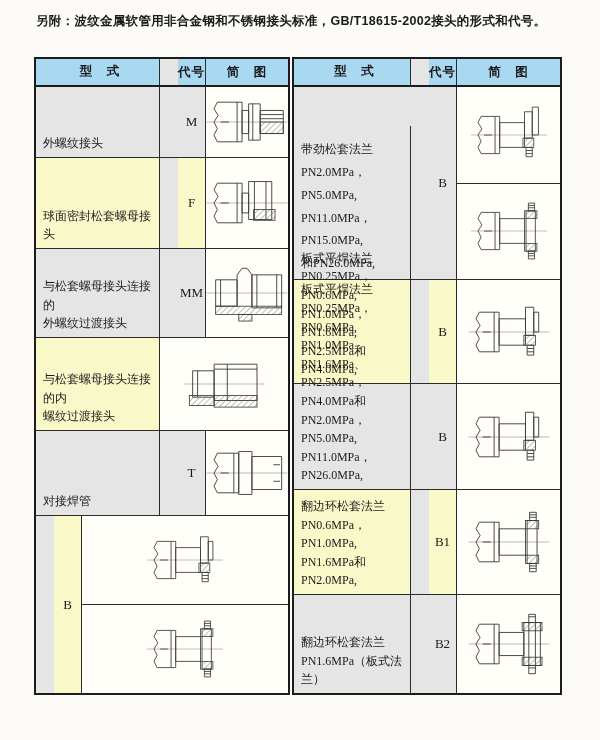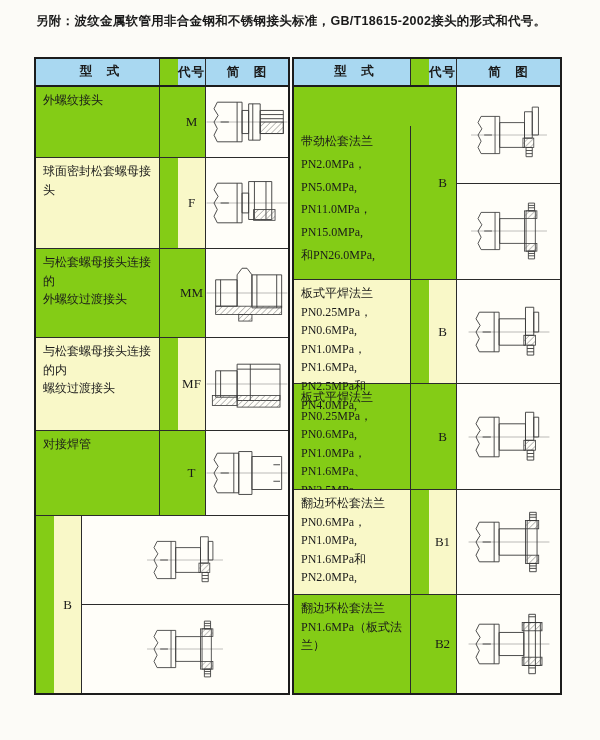--- a/index.html
+++ b/index.html
@@ -1,28 +1,28 @@
 <!DOCTYPE html>
 <html><head>
 <meta charset="utf-8">
 <style>
   html,body{margin:0;padding:0;}
   body{width:600px;height:740px;background:#fcfbf7;font-family:"Liberation Serif","DejaVu Serif",serif;color:#1a1a1a;}
   .page{position:relative;width:600px;height:740px;overflow:hidden;}
   .title{position:absolute;left:36px;top:13px;font-size:12.5px;font-weight:700;
          font-family:"Liberation Sans","DejaVu Sans",sans-serif;letter-spacing:0.3px;}
-  .tbl{position:absolute;top:57px;border:2px solid #1c1c1c;background:#84cc16;
+  .tbl{position:absolute;top:57px;border:2px solid #1c1c1c;background:#e5e5e5;
        display:flex;flex-direction:column;box-sizing:border-box;}
   .tbl.left{left:34px;width:256px;height:638px;}
   .tbl.right{left:292px;width:270px;height:638px;}
   .tr{display:flex;border-bottom:1px solid #2b2b2b;box-sizing:border-box;min-height:0;}
   .tr:last-child{border-bottom:none;}
   .tr.head{height:28px;flex:none;border-bottom:2px solid #1c1c1c;}
   .td{box-sizing:border-box;min-width:0;min-height:0;}
-  .type{width:124px;border-right:1px solid #2b2b2b;display:flex;align-items:flex-start;
+  .type{width:124px;border-right:1px solid #2b2b2b;display:flex;align-items:flex-end;
         padding:4px 2px 4px 7px;font-size:12px;line-height:1.55;white-space:pre-line;}
   .right .type{width:117px;}
   .code{width:28px;border-right:1px solid #2b2b2b;display:flex;align-items:center;
         justify-content:center;font-size:13px;margin-left:18px;}
   .diag{flex:1;display:flex;align-items:center;justify-content:center;background:#fffef9;}
   .diag.split{flex-direction:column;align-items:stretch;justify-content:stretch;padding:0;}
   .sub{flex:1;display:flex;align-items:center;justify-content:center;border-bottom:1px solid #2b2b2b;min-height:0;}
   .sub:last-child{border-bottom:none;}
   .th{background:#a9d8f1;font-weight:700;display:flex;align-items:center;justify-content:center;
       font-size:12.5px;letter-spacing:1px;}
@@ -110,21 +110,20 @@
               <rect x="14" y="56" width="80" height="10" fill="url(#hatch)" stroke="#3b3b3b" stroke-width="1"></rect>
               <rect x="42" y="66" width="16" height="8" fill="url(#hatch)" stroke="#3b3b3b" stroke-width="1"></rect>
             </svg>
           </div>
       </div>
     </div>
 
     <div class="tr hl" style="height:93px">
       <div class="td type"><span>与松套螺母接头连接的内
 螺纹过渡接头</span></div>
-      <div class="td code">MF</div>
       <div class="td diag">
         <div class="dwrap">
             <svg viewBox="0 0 104 80" preserveAspectRatio="xMidYMid meet">
               <path d="M3,40 H101" stroke="#8a8a8a" stroke-width="0.7" fill="none"></path>
               <rect x="14" y="24" width="26" height="32" fill="none" stroke="#3b3b3b" stroke-width="1.1" stroke-linejoin="round"></rect>
               <path d="M20,24 V56" fill="none" stroke="#3b3b3b" stroke-width="1.1" stroke-linejoin="round"></path>
               <rect x="40" y="16" width="52" height="44" fill="none" stroke="#3b3b3b" stroke-width="1.1" stroke-linejoin="round"></rect>
               <path d="M56,16 V60 M40,22 H92" fill="none" stroke="#3b3b3b" stroke-width="1.1" stroke-linejoin="round"></path>
               <rect x="10" y="54" width="30" height="12" fill="url(#hatch)" stroke="#3b3b3b" stroke-width="1"></rect>
               <rect x="40" y="54" width="52" height="14" fill="url(#hatch)" stroke="#3b3b3b" stroke-width="1"></rect>

